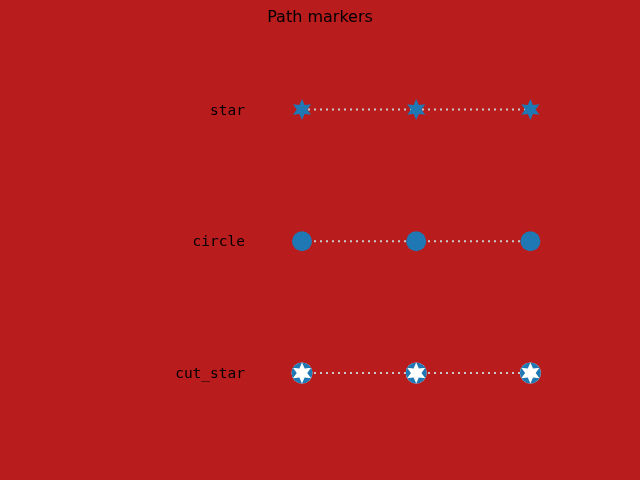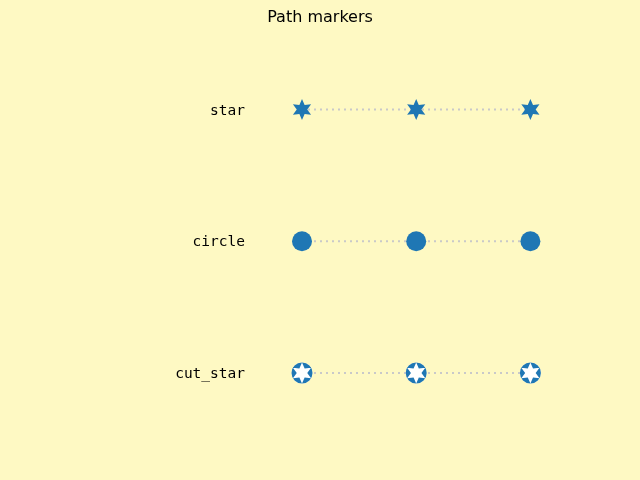--- a/index.html
+++ b/index.html
@@ -1,20 +1,20 @@
 <!DOCTYPE html>
 <html><head>
 <meta charset="utf-8">
 <style>
   html, body { margin: 0; padding: 0; background: #ffffff; }
   .figure {
     position: relative;
     width: 640px;
     height: 480px;
-    background: #fef9c3;
+    background: #b91c1c;
     overflow: hidden;
     font-family: "DejaVu Sans", sans-serif;
   }
   .chart-title {
     position: absolute;
     top: 7px;
     left: 0;
     width: 640px;
     text-align: center;
     font-size: 16px;

